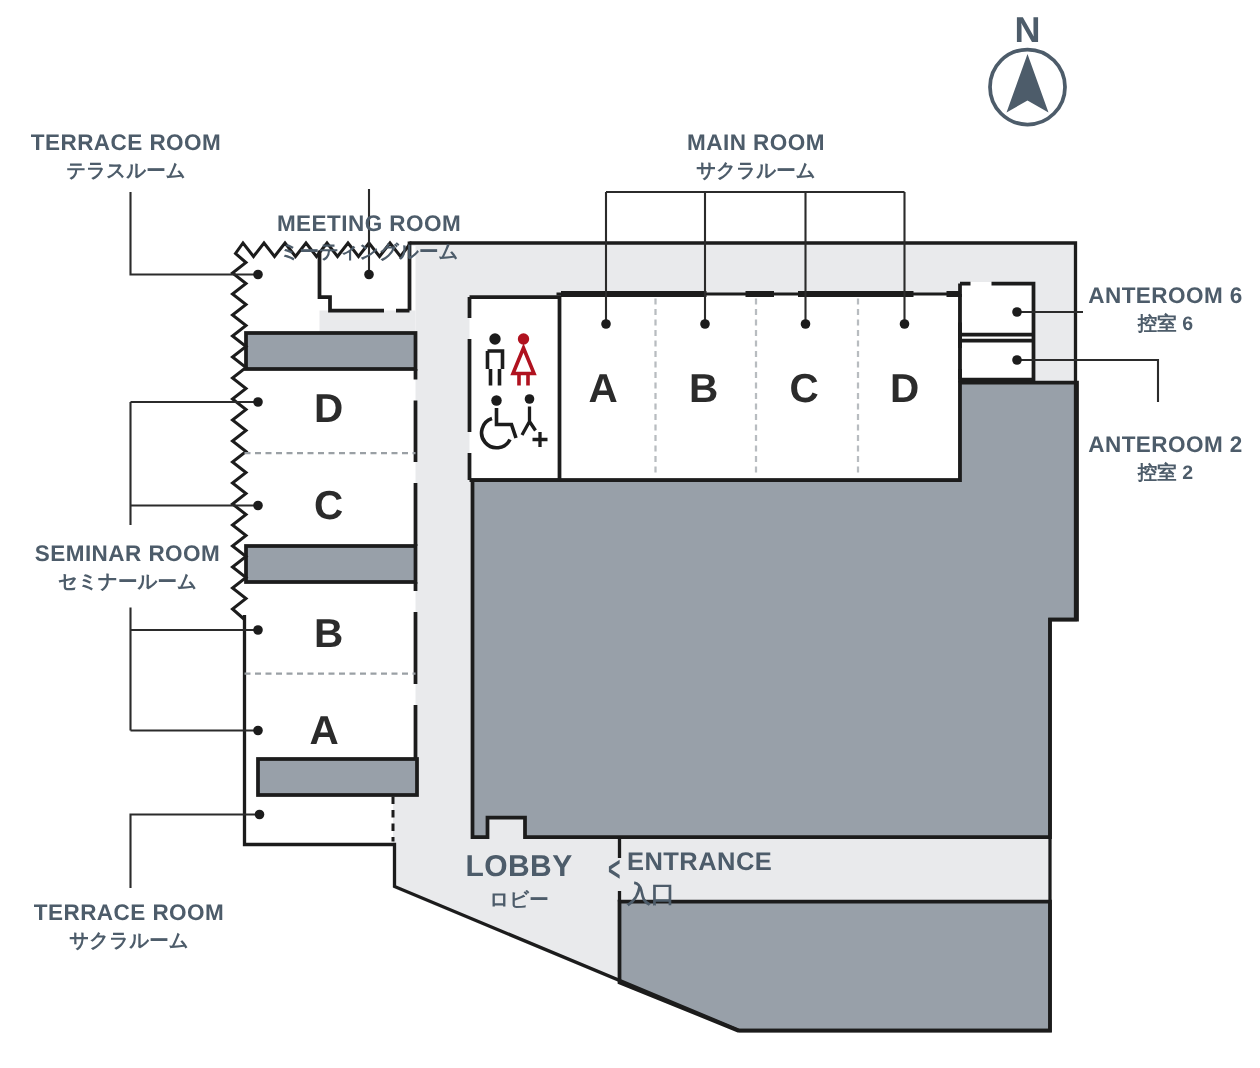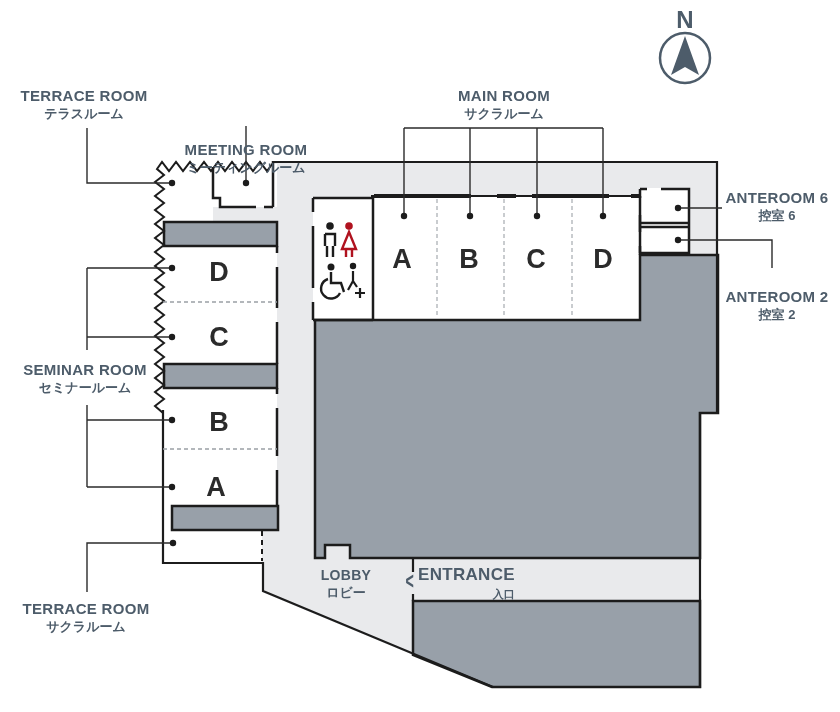--- a/index.html
+++ b/index.html
@@ -14,24 +14,24 @@
   .lbl{
     position:absolute;
     text-align:center;
     color:#4d5c6a;
     transform:translate(-50%,0);
     line-height:1.15;
     white-space:nowrap;
   }
   .lbl .en{font-weight:bold;font-size:15px;letter-spacing:.3px;}
   .lbl .ja{font-weight:bold;font-size:13px;margin-top:3px;}
-  .lbl-lobby .en{font-size:14px;}
-  .lbl-entrance{transform:none;text-align:right;}
+  .lbl-lobby .en{font-size:20px;}
+  .lbl-entrance{transform:none;text-align:left;}
   .lbl-entrance .en{font-size:17px;}
-  .lbl-entrance .ja{font-size:11px;}
+  .lbl-entrance .ja{font-size:16px;}
   .chevron{
     position:absolute;
     color:#4d5c6a;
     font-weight:bold;
     font-size:19px;
     transform:scale(.75,1.25);
   }
   .room-letter{
     font-family:"Liberation Sans", sans-serif;
     font-weight:bold;

